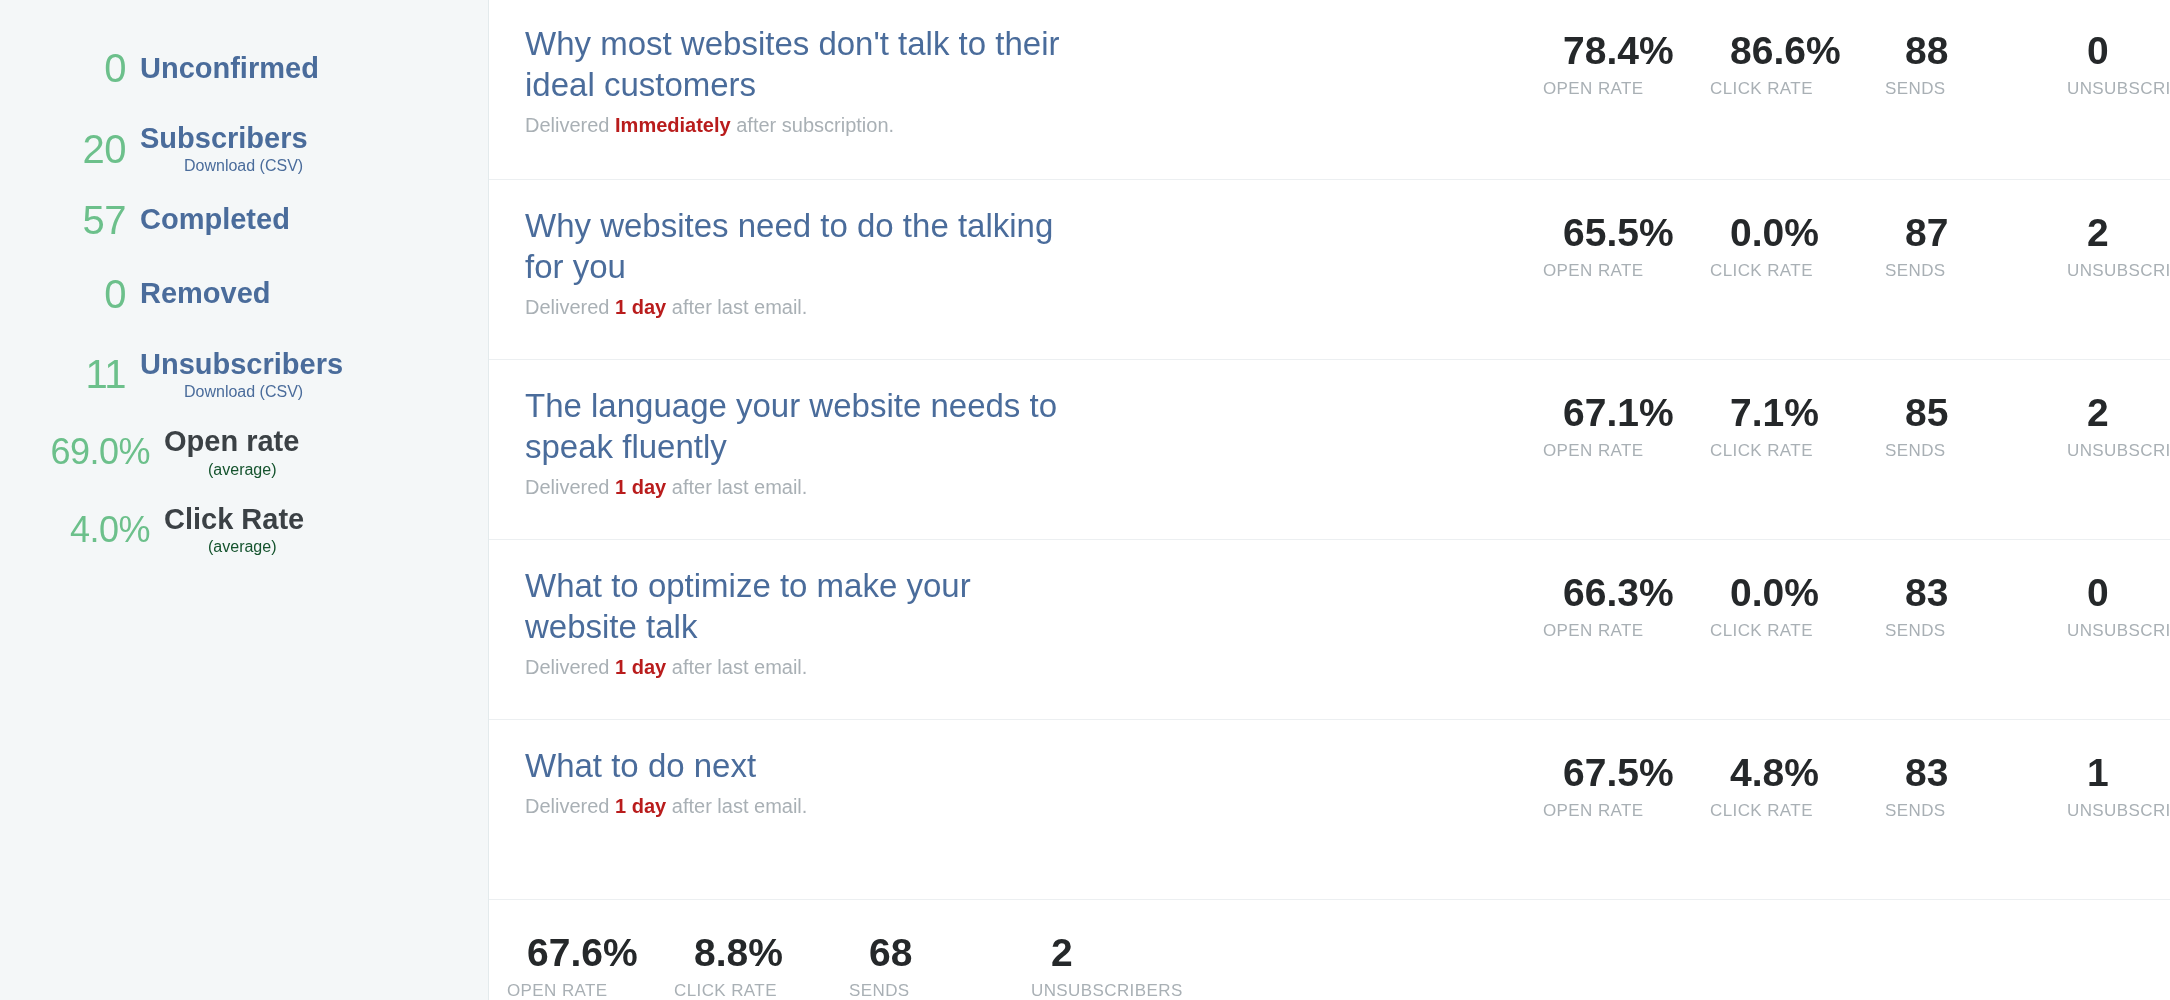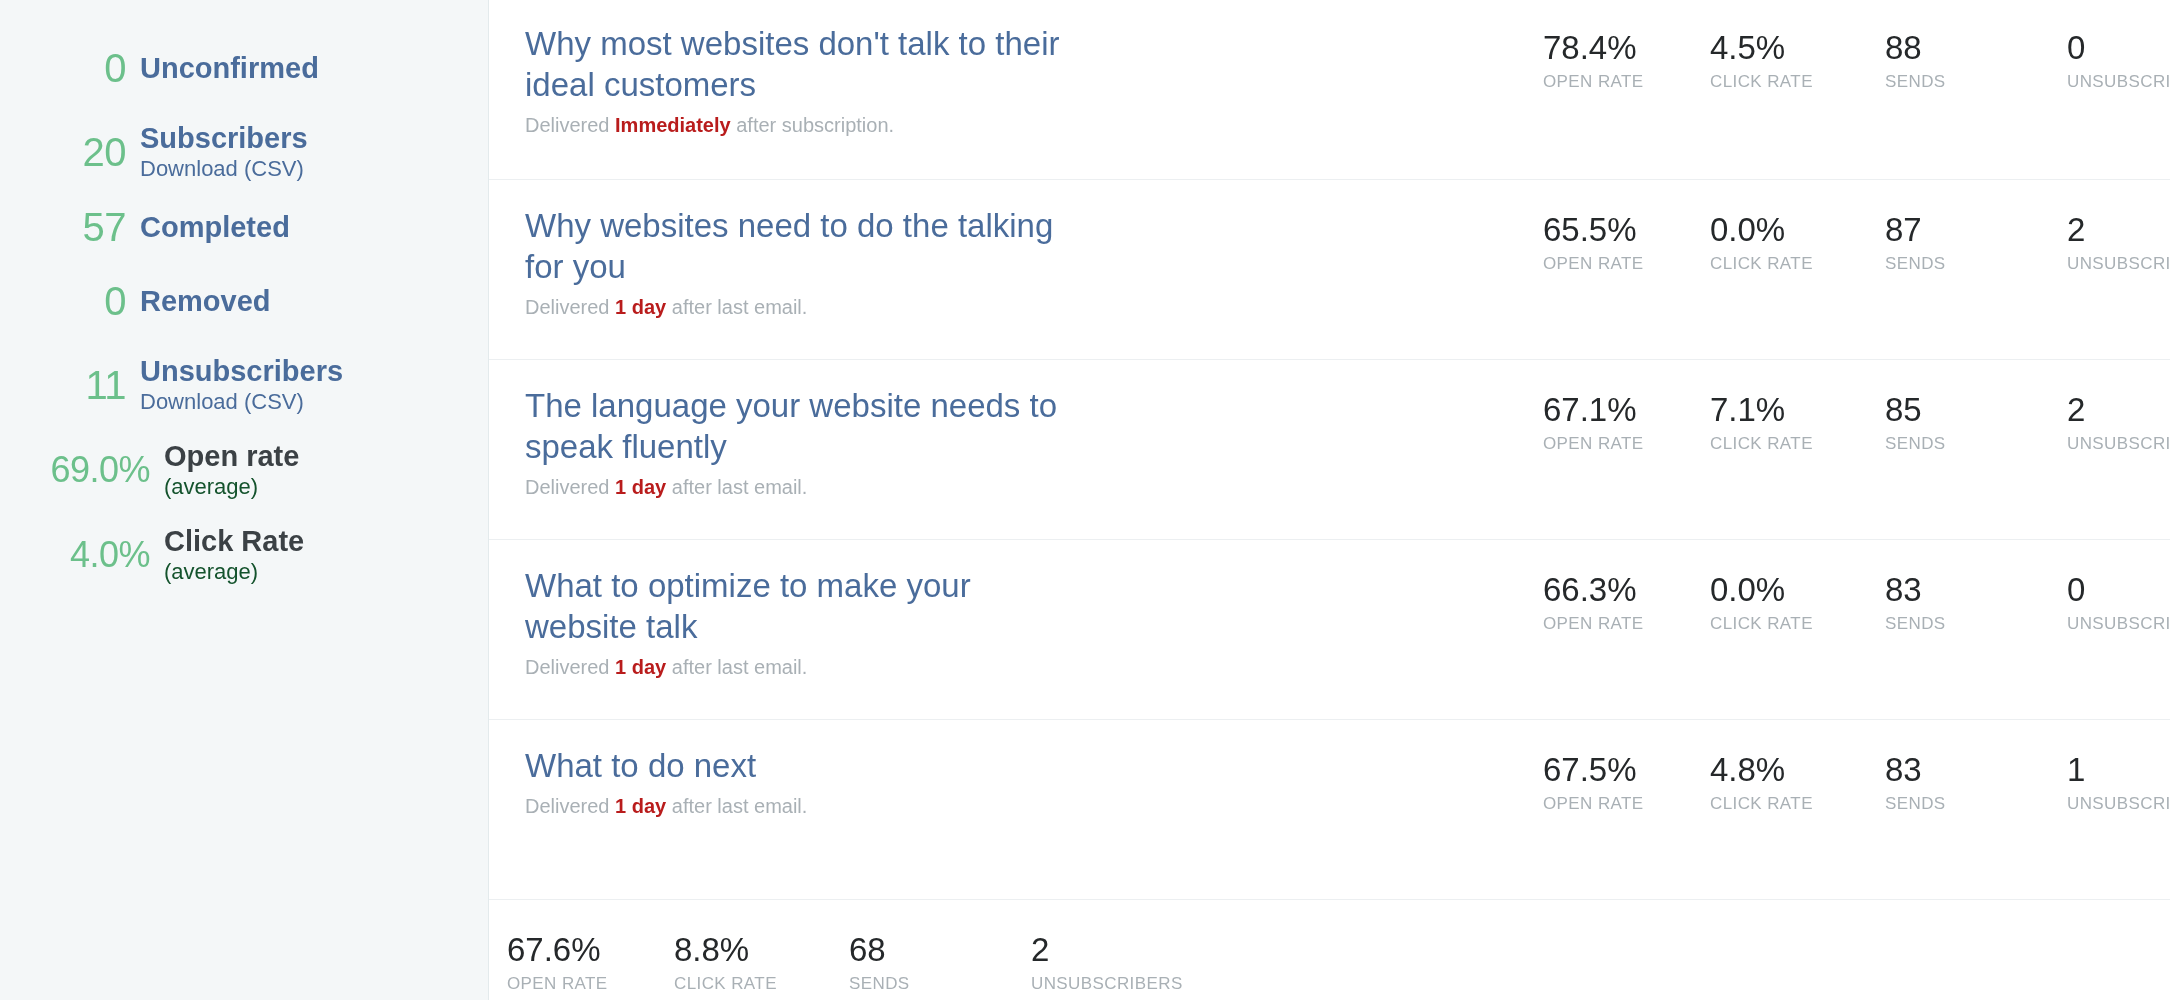--- a/index.html
+++ b/index.html
@@ -66,25 +66,26 @@
     font-size: 29px;
     font-weight: 700;
     color: #4a6c9b;
     line-height: 1.12;
     white-space: nowrap;
   }
   .stat-label.plain {
     color: #3b4145;
   }
   .stat-sub {
-    font-size: 22px;
+    font-size: 16px;
     color: #4a6c9b;
     line-height: 1.2;
     margin-top: 2px;
     white-space: nowrap;
+    margin-left: 44px;
   }
   .stat-sub.muted {
     color: #14532d;
   }
 
   
   .stat.tall { margin-bottom: 24px; justify-content: center; }
   .stat.short { margin-bottom: 34px; }
 
   
@@ -145,25 +146,26 @@
   .metric {
     text-align: left;
     box-sizing: border-box;
   }
   .metric.m-open   { width: 165px; padding-left: 18px; }
   .metric.m-click  { width: 145px; padding-left: 20px; }
   .metric.m-sends  { width: 160px; padding-left: 50px; }
   .metric.m-unsub  { width: 175px; padding-left: 72px; }
 
   .metric-value {
-    font-size: 33px;
-    font-weight: 400;
+    font-size: 39px;
+    font-weight: 700;
     color: #25282a;
     line-height: 1.1;
     white-space: nowrap;
+    margin-left: 20px;
   }
   .metric-label {
     font-size: 17px;
     letter-spacing: 0.4px;
     color: #a9b0b5;
     margin-top: 6px;
     white-space: nowrap;
   }
 </style>
 </head>
@@ -228,21 +230,21 @@
           <div class="email-info">
             <div class="email-title">Why most websites don't talk to their ideal customers</div>
             <div class="email-delivery"><span>Delivered</span> <span class="strong">Immediately</span> <span>after subscription.</span></div>
           </div>
           <div class="metrics">
             <div class="metric m-open">
               <div class="metric-value">78.4%</div>
               <div class="metric-label">OPEN RATE</div>
             </div>
             <div class="metric m-click">
-              <div class="metric-value">4.5%</div>
+              <div class="metric-value">86.6%</div>
               <div class="metric-label">CLICK RATE</div>
             </div>
             <div class="metric m-sends">
               <div class="metric-value">88</div>
               <div class="metric-label">SENDS</div>
             </div>
             <div class="metric m-unsub">
               <div class="metric-value">0</div>
               <div class="metric-label">UNSUBSCRIBERS</div>
             </div>

